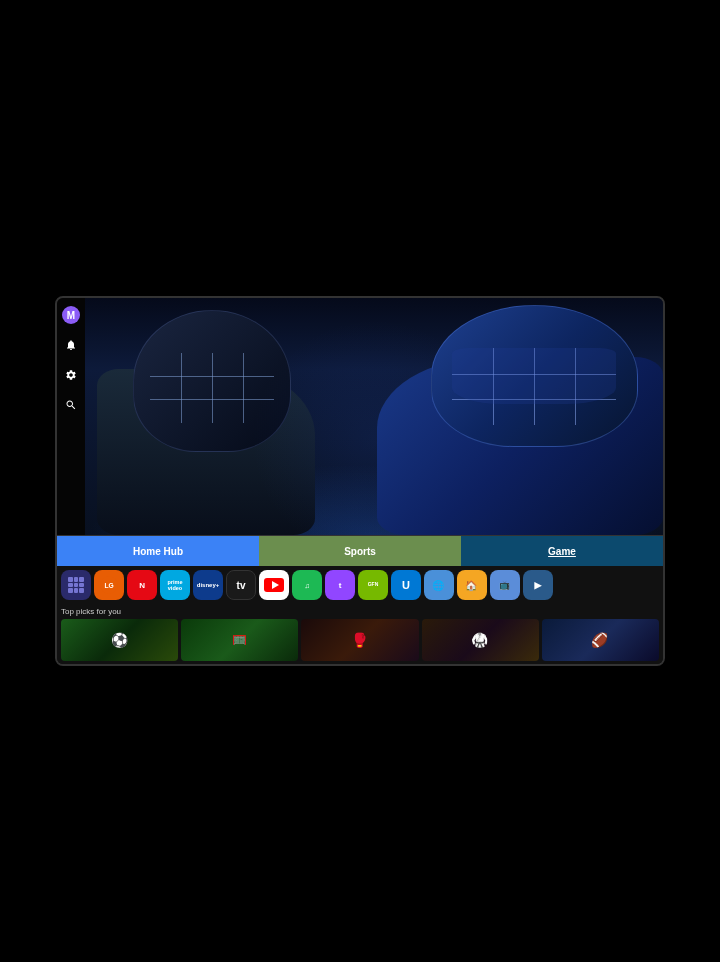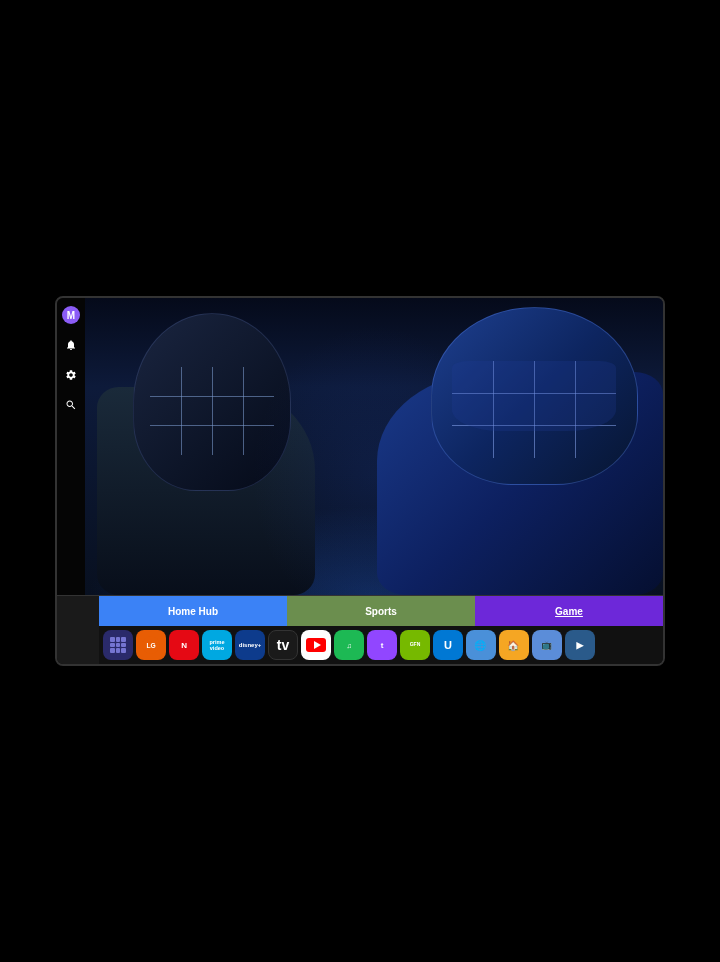--- a/index.html
+++ b/index.html
@@ -75,21 +75,20 @@
       width: 100%;
       height: 100%;
       position: relative;
       overflow: hidden;
     }
 
     
     .nav-bar {
       background: #1a1a1a;
       border-top: 1px solid #333;
-      padding-left: 42px;
     }
 
     
     .category-tabs {
       display: flex;
       height: 30px;
     }
 
     .cat-tab {
       flex: 1;
@@ -98,21 +97,21 @@
       justify-content: center;
       font-size: 10px;
       font-weight: 600;
       cursor: pointer;
       border: none;
       color: #fff;
     }
 
     .cat-tab.home-hub { background: #3B82F6; }
     .cat-tab.sports { background: #6B8E4E; }
-    .cat-tab.game { background: #6d28d9; text-decoration: underline; }
+    .cat-tab.game { background: #0c4a6e; text-decoration: underline; }
     .cat-tab.accessibility { background: #C07850; }
     .cat-tab.home-office { background: #6B8E8E; }
 
     
     .apps-row {
       display: flex;
       height: 38px;
       align-items: center;
       padding: 3px 4px;
       gap: 3px;
@@ -356,21 +355,21 @@
           <text x="15" y="19" text-anchor="middle" fill="white" font-size="10" font-weight="bold">LG</text>
         </svg>
       </div>
 
       <div class="app-icon netflix" style="font-size:8px;font-weight:900;letter-spacing:-0.5px;">N</div>
 
       <div class="app-icon prime" style="font-size:5.5px;text-align:center;line-height:1.1;">prime<br>video</div>
 
       <div class="app-icon disney" style="font-size:6px;">disney+</div>
 
-      <div class="app-icon apple-tv" style="font-size:14px;color:#fff;">tv</div>
+      <div class="app-icon apple-tv" style="font-size:10px;color:#fff;">tv</div>
 
       <div class="app-icon youtube" style="background:#fff;display:flex;align-items:center;justify-content:center;">
         <div style="width:20px;height:14px;background:#ff0000;border-radius:3px;display:flex;align-items:center;justify-content:center;">
           <div style="width:0;height:0;border-left:7px solid white;border-top:4px solid transparent;border-bottom:4px solid transparent;margin-left:2px;"></div>
         </div>
       </div>
 
       <div class="app-icon spotify" style="font-size:7px;">♫</div>
 
       <div class="app-icon twitch" style="font-size:8px;font-weight:bold;">t</div>
@@ -381,15 +380,25 @@
 
       <div class="app-icon browser" style="font-size:10px;">🌐</div>
 
       <div class="app-icon smart-home" style="font-size:10px;">🏠</div>
 
       <div class="app-icon screen-share" style="font-size:9px;">📺</div>
 
       <div class="app-icon more" style="font-size:9px;">▶</div>
     </div>
 
+    <div class="top-picks-section">
+      <div class="top-picks-label">Top picks for you</div>
+      <div class="thumbnails-row">
+        <div class="thumbnail thumb-soccer-1"></div>
+        <div class="thumbnail thumb-soccer-2"></div>
+        <div class="thumbnail thumb-boxing"></div>
+        <div class="thumbnail thumb-fight"></div>
+        <div class="thumbnail thumb-football"></div>
+      </div>
+    </div>
 
   </div>
 </div>
 
 </body></html>

